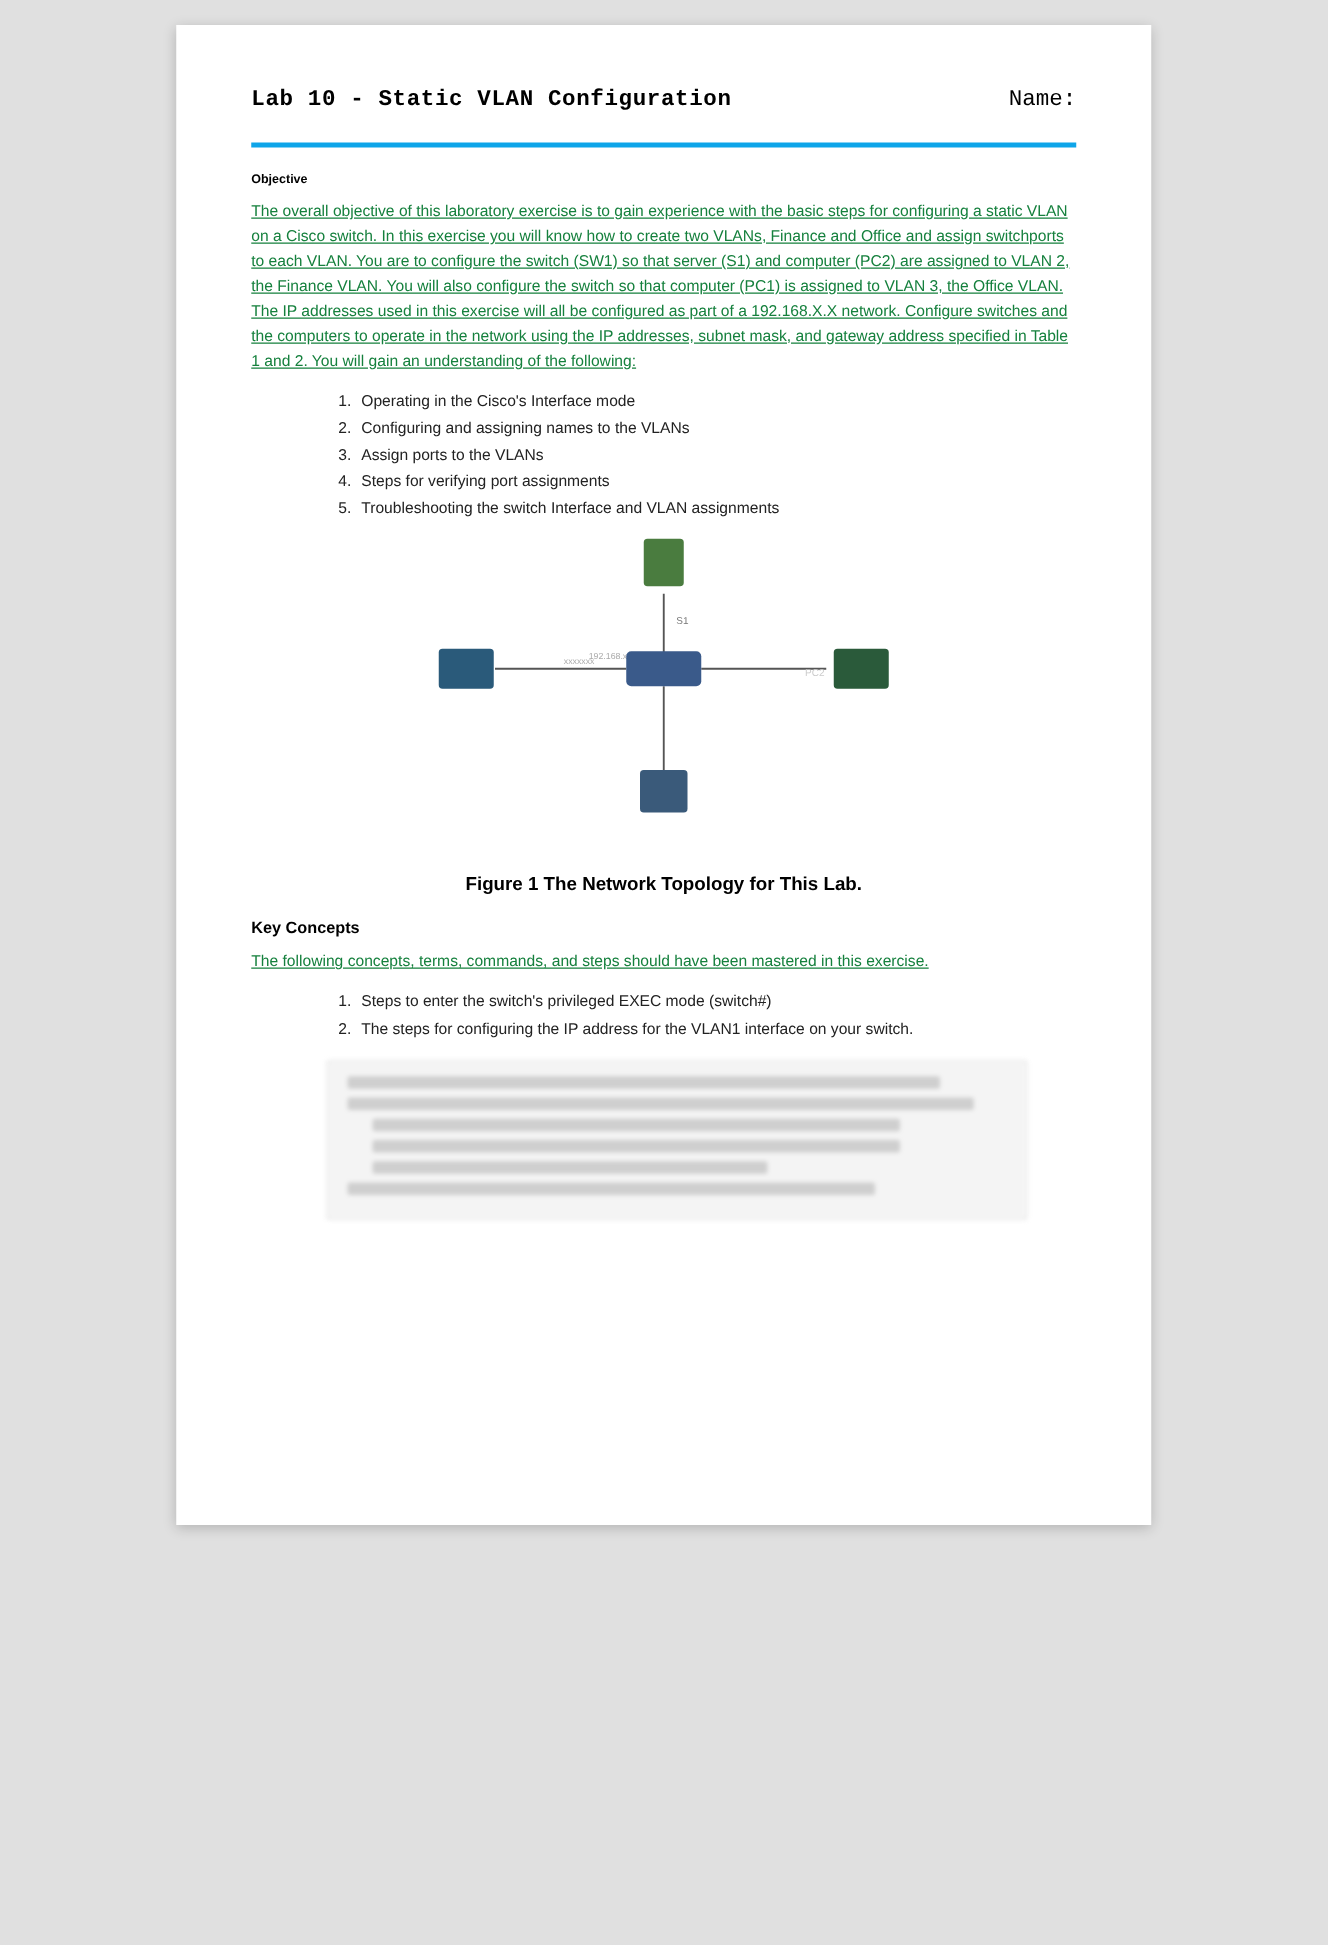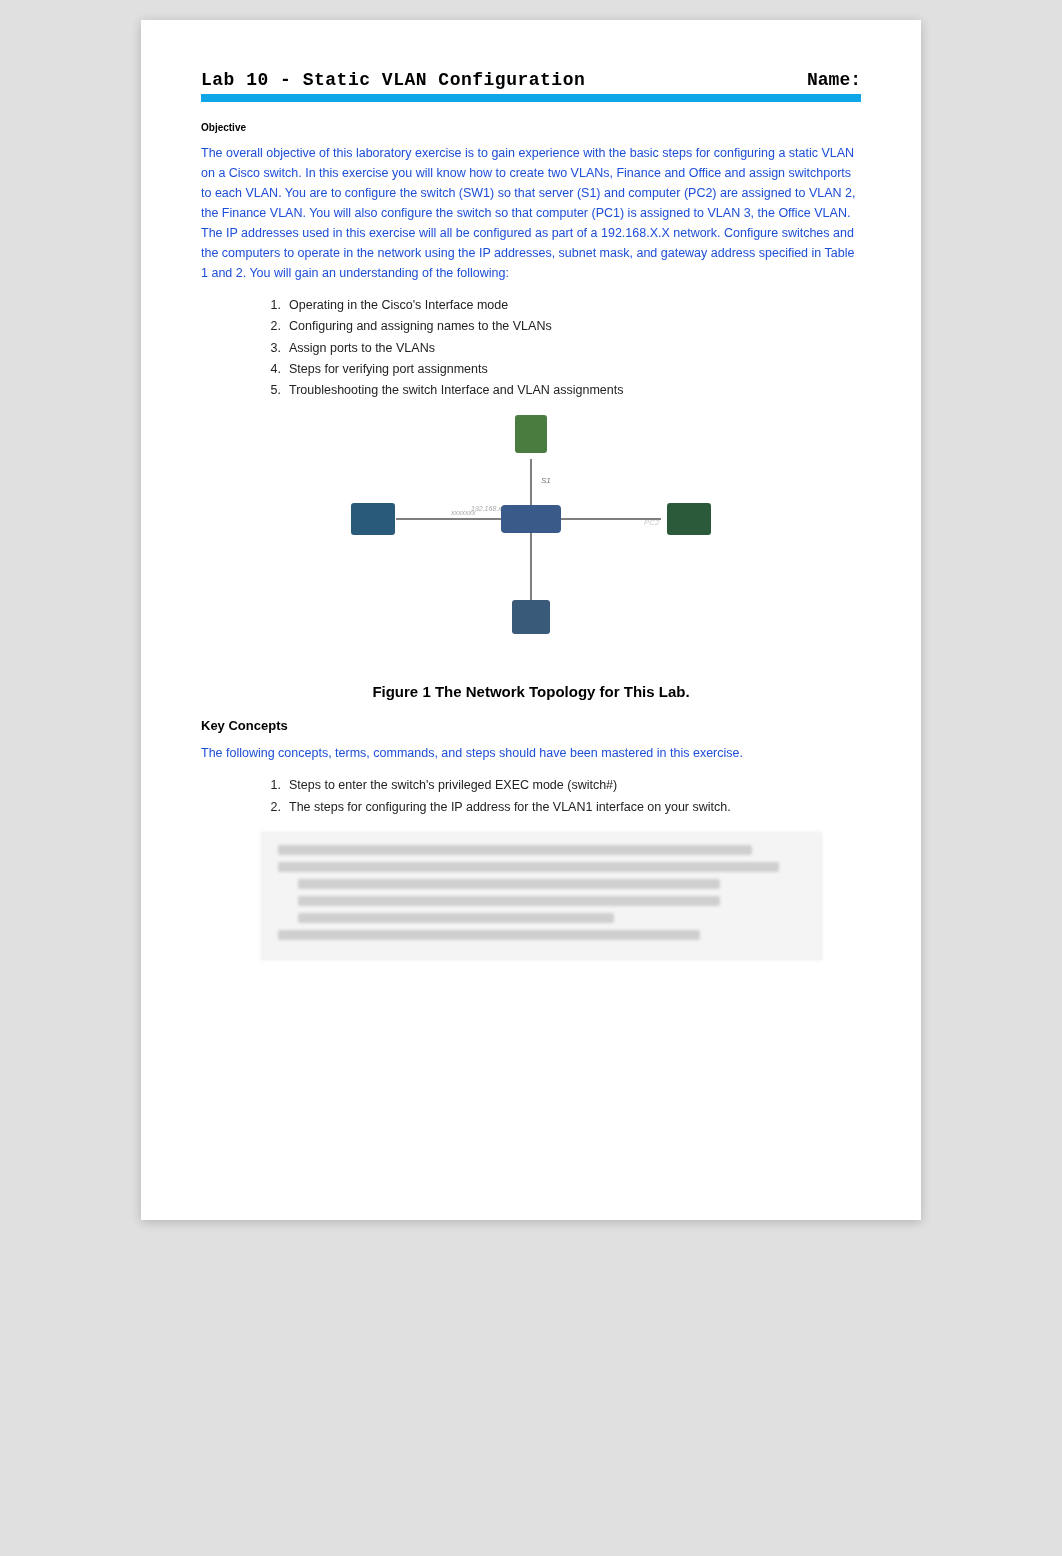--- a/index.html
+++ b/index.html
@@ -23,50 +23,51 @@
       min-height: 1200px;
       background: #ffffff;
       padding: 50px 60px;
       box-shadow: 0 2px 10px rgba(0,0,0,0.2);
     }
 
     .header {
       display: flex;
       justify-content: space-between;
       align-items: flex-end;
-      border-bottom: 8px solid #0ea5e9;
-      padding-bottom: 4px;
+      border-bottom: 4px solid #0ea5e9;
+      padding-bottom: 24px;
       margin-bottom: 20px;
     }
 
     .header-title {
       font-family: 'Courier New', monospace;
       font-size: 18px;
       font-weight: bold;
       letter-spacing: 0.5px;
     }
 
     .header-name {
       font-family: 'Courier New', monospace;
       font-size: 18px;
-      font-weight: bold;
+      font-weight: normal;
     }
 
     .section-label {
       font-size: 10px;
       font-weight: bold;
       margin-bottom: 10px;
       margin-top: 16px;
     }
 
     .body-text {
       font-size: 12.5px;
       line-height: 1.6;
-      color: #1d4ed8;
+      color: #15803d;
       margin-bottom: 12px;
+      text-decoration: underline;
     }
 
     .numbered-list {
       list-style: none;
       padding-left: 60px;
       margin-bottom: 14px;
     }
 
     .numbered-list li {
       font-size: 12.5px;
@@ -87,21 +88,20 @@
       margin-top: 20px;
       margin-bottom: 14px;
     }
 
     .topology-diagram {
       display: flex;
       flex-direction: column;
       align-items: center;
       margin: 10px 0 6px 0;
       position: relative;
-      font-style: italic;
     }
 
     
     .diagram-container {
       width: 420px;
       height: 260px;
       position: relative;
       margin: 0 auto;
     }
 

